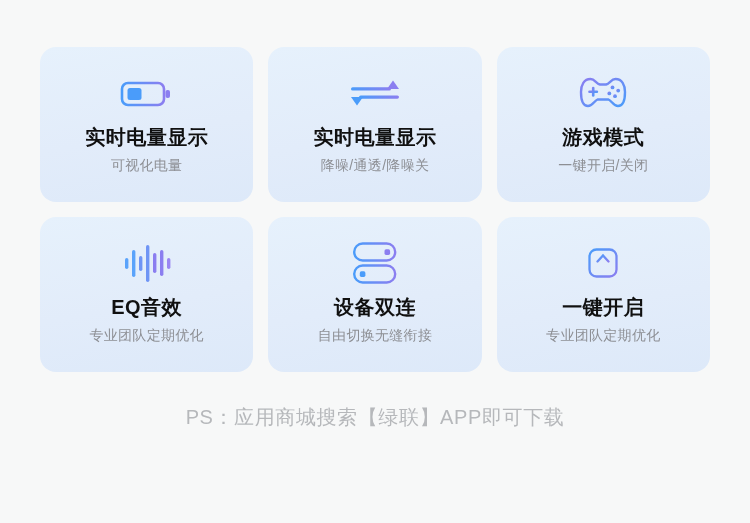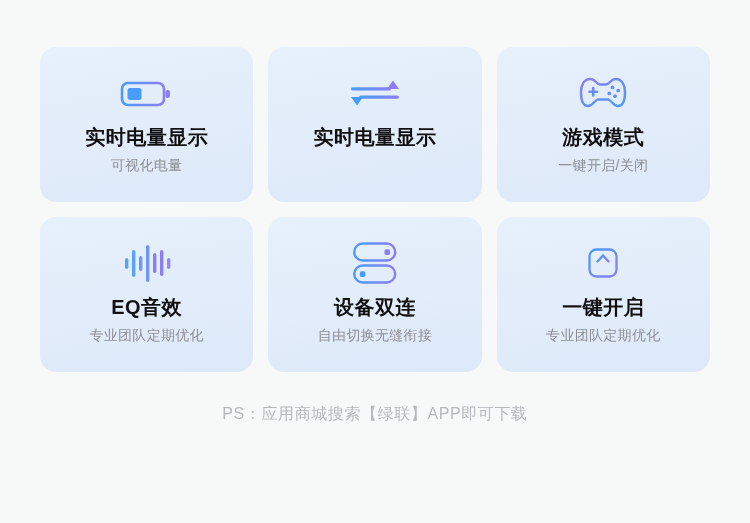--- a/index.html
+++ b/index.html
@@ -63,21 +63,21 @@
     font-size: 14px;
     color: #8d8f94;
     text-align: center;
     margin-top: 7px;
     letter-spacing: 0.3px;
   }
 
   .footer-note {
     margin-top: 32px;
     text-align: center;
-    font-size: 16px;
+    font-size: 20px;
     color: #b6b8bb;
     letter-spacing: 0.6px;
   }
 </style>
 </head>
 <body>
 
 <div class="page">
 
   <div class="grid">
@@ -113,20 +113,21 @@
               <stop offset="100%" stop-color="#8b7ef0"></stop>
             </linearGradient>
           </defs>
           <rect x="4" y="14.2" width="40" height="3.4" rx="1.7" fill="url(#g2a)"></rect>
           <polygon points="40,16 52,16 46,7.5" fill="#8b7ef0"></polygon>
           <rect x="12" y="22.4" width="40" height="3.4" rx="1.7" fill="url(#g2b)"></rect>
           <polygon points="4,24 16,24 10,32.5" fill="#4a9cfa"></polygon>
         </svg>
       </div>
       <div class="card-title">实时电量显示</div>
+      <div class="card-subtitle">降噪/通透/降噪关</div>
     </div>
 
     <div class="card">
       <div class="card-icon">
         <svg width="52" height="44" viewBox="0 0 52 44">
           <defs>
             <linearGradient id="g3" x1="0" y1="0" x2="1" y2="1">
               <stop offset="0%" stop-color="#8b7ef0"></stop>
               <stop offset="100%" stop-color="#4a9cfa"></stop>
             </linearGradient>

